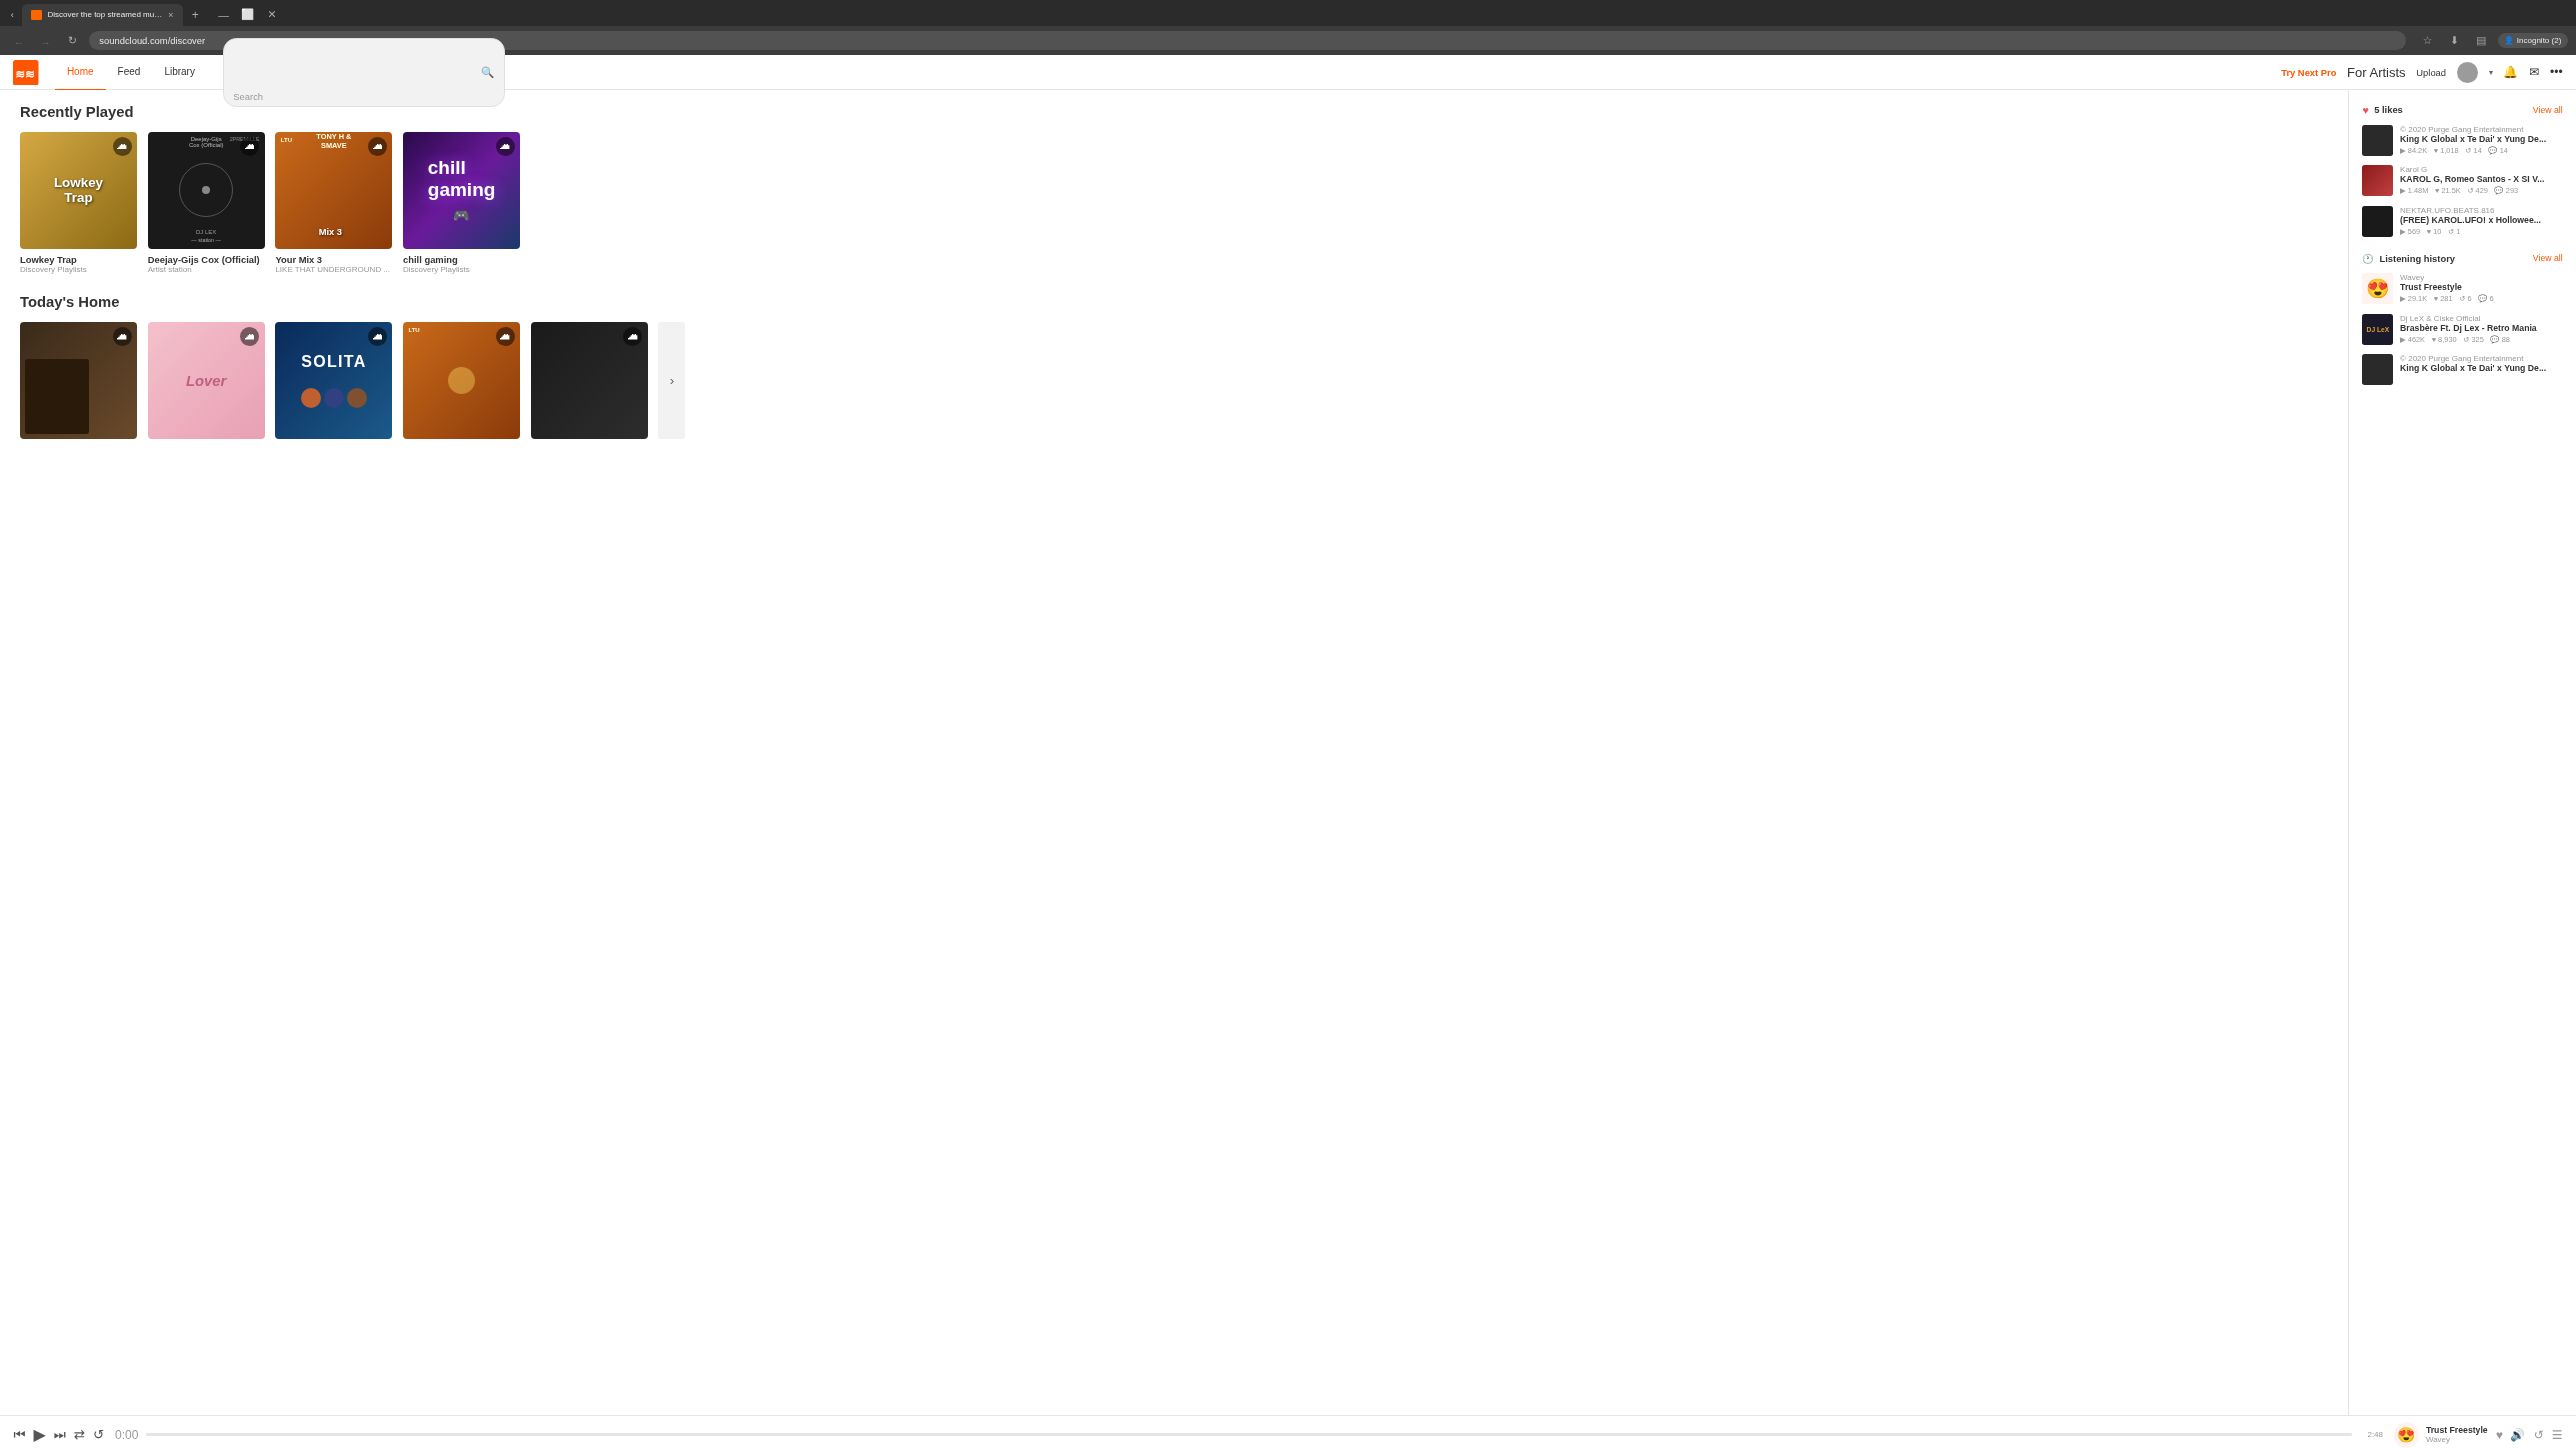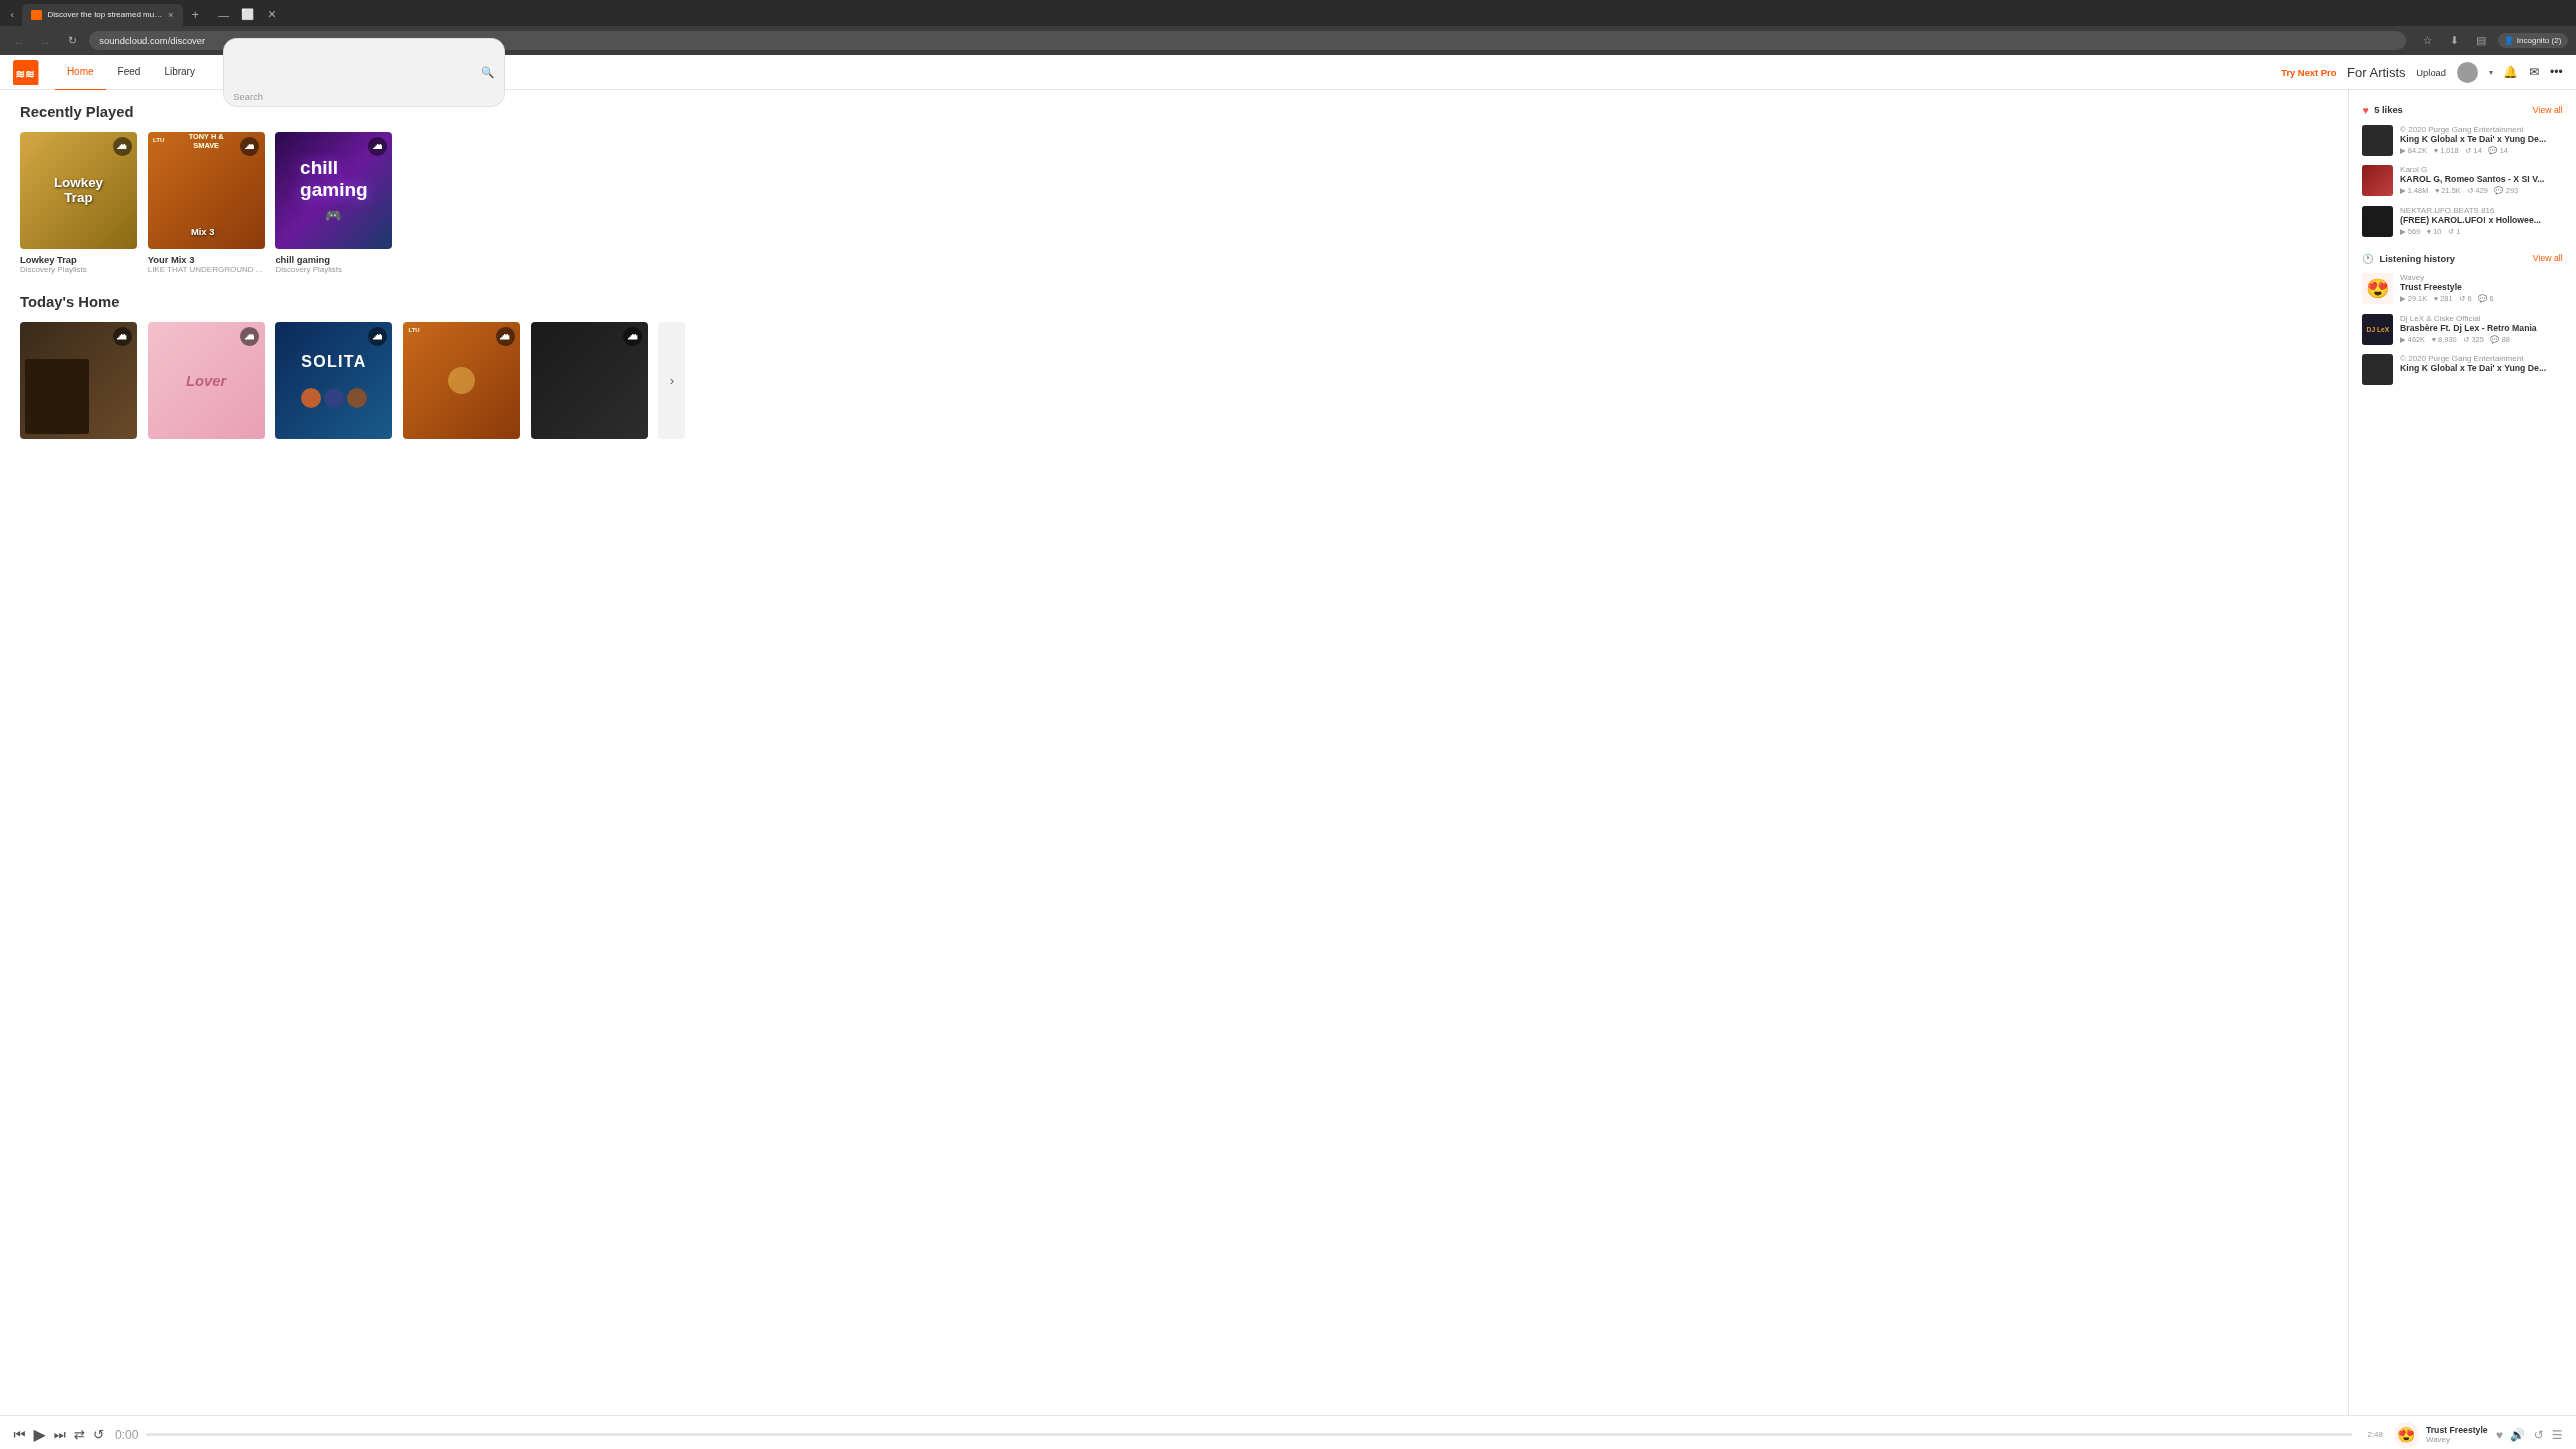--- a/index.html
+++ b/index.html
@@ -199,20 +199,38 @@
               <div class="card-soundcloud-btn">
                 <svg width="9.4" height="5.4" viewBox="0 0 14 8">
                     <path d="M0 6h2V8H0zm2-2h2v4H2zm2-2h2v6H4zm2-2h2v8H6zm2 1h2v7H8zm2-1h2v8h-2zm2 2h2v6h-2z" fill="white"></path>
                   </svg>
               </div>
             </div>
             <div class="card-name">Lowkey Trap</div>
             <div class="card-sub">Discovery Playlists</div>
           </div>
 
+          <div class="card">
+            <div class="card-art" style="background:#1a1a1a; position:relative;">
+              <div style="position:absolute;top:4px;left:0;right:0;text-align:center;font-size:6px;color:#bbb;">Deejay-Gijs<br>Cox (Official)</div>
+              <div style="position:absolute;top:50%;left:50%;transform:translate(-50%,-50%);width:54px;height:54px;border-radius:50%;border:1.3px solid #555;display:flex;align-items:center;justify-content:center;">
+                <div style="width:8px;height:8px;border-radius:50%;background:#888;"></div>
+              </div>
+              <div style="position:absolute;bottom:13.4px;left:0;right:0;text-align:center;font-size:6px;color:#999;">DJ LEX</div>
+              <div style="position:absolute;bottom:5.4px;left:0;right:0;text-align:center;font-size:5.4px;color:#aaa;">— station —</div>
+              <div style="position:absolute;top:4px;right:5.4px;font-size:5.4px;color:#888;">2PREMILLE</div>
+              <div class="card-soundcloud-btn">
+                <svg width="9.4" height="5.4" viewBox="0 0 14 8">
+                    <path d="M0 6h2V8H0zm2-2h2v4H2zm2-2h2v6H4zm2-2h2v8H6zm2 1h2v7H8zm2-1h2v8h-2zm2 2h2v6h-2z" fill="white"></path>
+                  </svg>
+              </div>
+            </div>
+            <div class="card-name">Deejay-Gijs Cox (Official)</div>
+            <div class="card-sub">Artist station</div>
+          </div>
 
           <div class="card">
             <div class="card-art art-mix3">
               <div style="position:absolute;top:5.4px;left:5.4px;font-size:6px;color:#ffd;font-weight:700;">LTU</div>
               <div style="width:100%;height:100%;display:flex;align-items:center;justify-content:flex-start;flex-direction:column;">
                 <div style="font-size:7.4px;color:#ffd;font-weight:600;text-align:center;">TONY H &amp;<br>SMAVE</div>
               </div>
               <div class="card-text-overlay small" style="position:absolute;bottom:5.4px;left:0;right:7px;">Mix 3</div>
               <div class="card-soundcloud-btn">
                 <svg width="9.4" height="5.4" viewBox="0 0 14 8">

